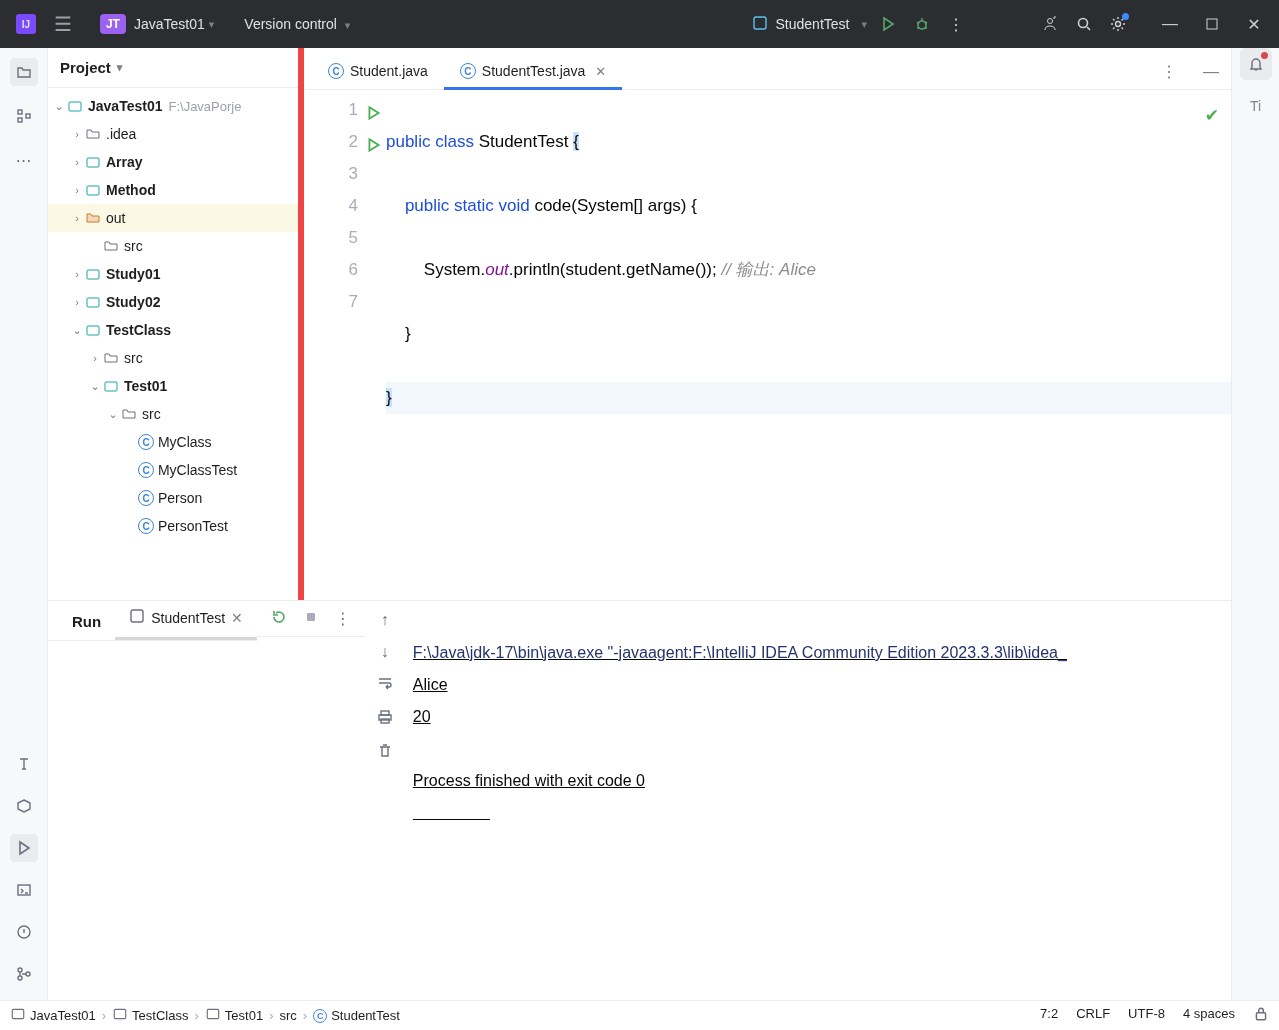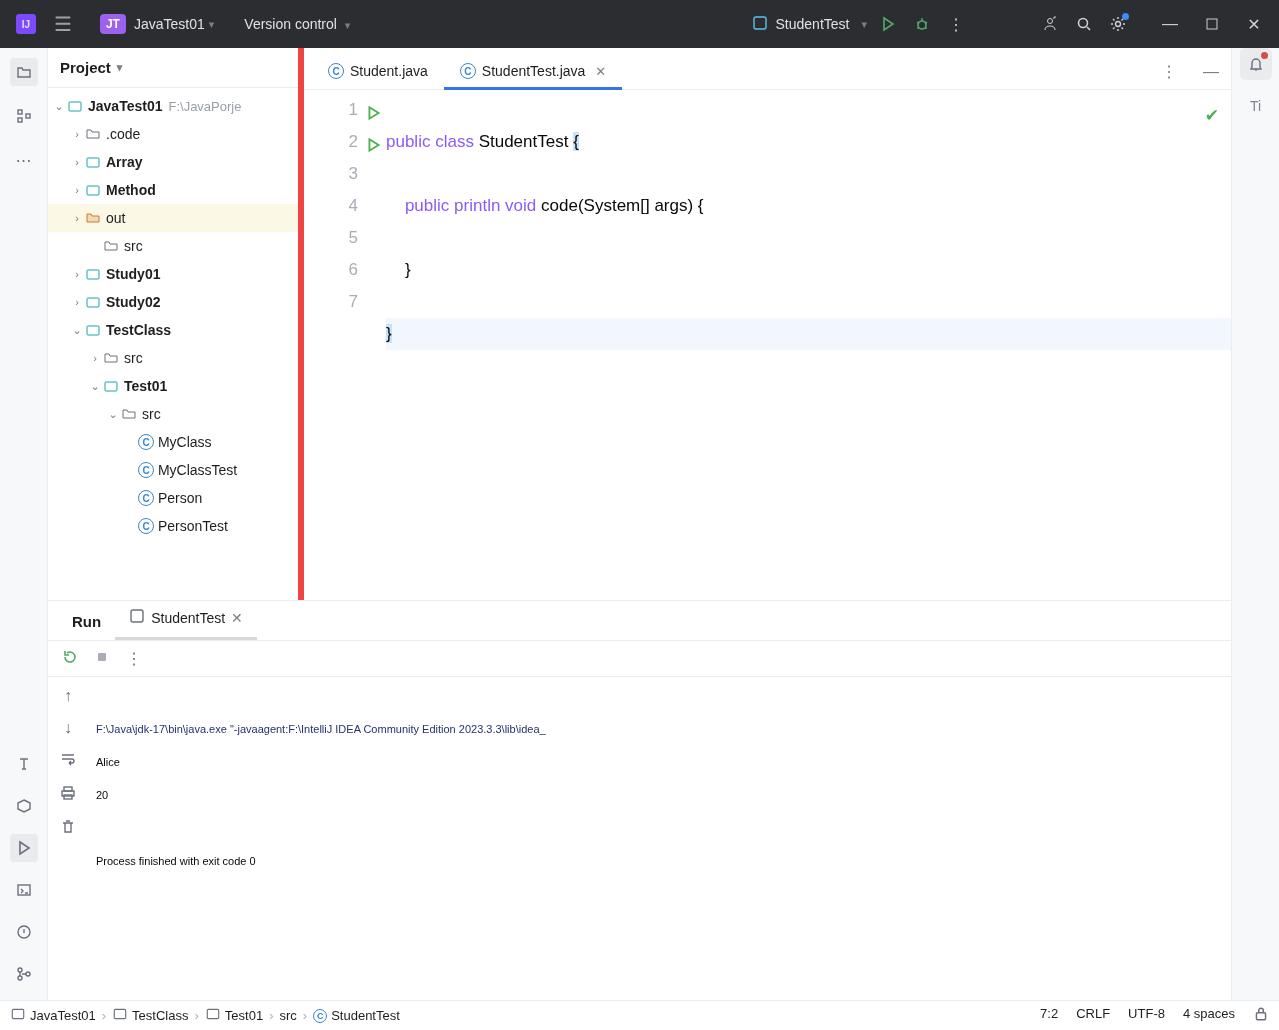--- a/index.html
+++ b/index.html
@@ -63,40 +63,40 @@
 .ed-tab-hide { padding: 8px 12px; color: #7a7e85; cursor: pointer; }
 
 .code-area { flex: 1; display: flex; font-family: "JetBrains Mono", Consolas, monospace; font-size: 17px; line-height: 32px; overflow: hidden; position: relative; }
 .gutter { width: 82px; text-align: right; color: #a8adb8; padding-right: 28px; padding-top: 4px; user-select: none; position: relative; }
 .gutter .ln { height: 32px; position: relative; }
 .gutter .run-gut { position: absolute; right: -24px; top: 6px; }
 .gutter .run-gut svg { stroke: #4caf50; fill: none; }
 .code-lines { flex: 1; padding-top: 4px; white-space: pre; color: #080808; }
 .code-lines .line { height: 32px; }
 .code-lines .line.hl { background: #f1f7fd; }
-.kw { color: #8b5cf6; }
+.kw { color: #1d4ed8; }
 .str { color: #067015; }
 .num { color: #1750d0; }
 .fld { color: #871094; font-style: italic; }
 .com { color: #8c8c8c; font-style: italic; }
 .hint { background: #eceef0; color: #7a7e85; border-radius: 4px; padding: 0 4px; font-style: normal; }
 .brace-hl { background: #c8e2fb; }
 .check-ok { position: absolute; top: 10px; right: 12px; color: #4caf50; }
 
 
-.run-panel { height: 400px; border-top: 1px solid #ebecf0; display: flex; flex-direction: column; background: #fff; }
+.run-panel { height: 400px; border-top: 1px solid #ebecf0; display: flex; background: #fff; }
 .run-tabs { height: 40px; display: flex; align-items: flex-end; padding-left: 10px; border-bottom: 1px solid #ebecf0; }
 .run-tab { padding: 10px 14px; font-size: 15px; font-weight: 600; color: #1e1e1e; }
 .run-subtab { display: flex; align-items: center; gap: 6px; padding: 10px 14px; font-size: 14px; color: #1e1e1e; border-bottom: 3px solid #d5d7db; }
 .run-subtab .close-x { color: #7a7e85; }
 .run-toolbar { height: 36px; display: flex; align-items: center; gap: 16px; padding: 0 14px; border-bottom: 1px solid #ebecf0; }
 .run-toolbar .tbtn { color: #6c707e; cursor: pointer; }
 .run-body { flex: 1; display: flex; }
 .run-sidebar { width: 40px; display: flex; flex-direction: column; align-items: center; gap: 14px; padding-top: 10px; color: #6c707e; }
-.run-output { flex: 1; font-family: Consolas, monospace; font-size: 11px; line-height: 32px; color: #080808; padding: 4px 8px; white-space: pre; overflow: hidden; }
+.run-output { flex: 1; font-family: Consolas, monospace; font-size: 16px; line-height: 32px; color: #080808; padding: 4px 8px; white-space: pre; overflow: hidden; text-decoration: underline; }
 .run-output .cmd { color: #24326d; }
 
 
 .statusbar { height: 30px; border-top: 1px solid #ebecf0; display: flex; align-items: center; padding: 0 10px; font-size: 13px; color: #1e1e1e; gap: 6px; }
 .statusbar .crumb { display: flex; align-items: center; gap: 4px; }
 .statusbar .crumb-sep { color: #a8adb8; }
 .statusbar .status-right { margin-left: auto; display: flex; gap: 18px; color: #1e1e1e; }
 .dim-icon svg { stroke: #6c707e; fill: none; }
 
 svg { width: 16px; height: 16px; }
@@ -236,21 +236,21 @@
             <b>JavaTest01</b>
               <span class="dim">F:\JavaPorje</span>
           </div>
           <div class="tree-row" style="padding-left:22px">
               <span class="arrow">›</span>
               <span class="ficon folder-blue">
                 <svg viewBox="0 0 16 16">
                   <path d="M2 4h4l1 2h7v6H2z"></path>
                 </svg>
               </span>
-              <span>.code</span>
+              <span>.idea</span>
             </div>
           <div class="tree-row" style="padding-left:22px">
               <span class="arrow">›</span>
               <span class="ficon folder-teal">
                 <svg viewBox="0 0 16 16">
                   <rect x="2" y="4" width="12" height="9" rx="1"></rect>
                 </svg>
               </span>
               <b>Array</b>
             </div>
@@ -366,21 +366,22 @@
                     <path d="M3 2L11 7L3 12Z" stroke-width="1.6"></path>
                   </svg></span></div>
             <div class="ln"><span>3</span></div>
             <div class="ln"><span>4</span></div>
             <div class="ln"><span>5</span></div>
             <div class="ln"><span>6</span></div>
             <div class="ln"><span>7</span></div>
           </div>
           <div class="code-lines">
 <div class="line"><span class="kw">public</span> <span class="kw">class</span> <span>StudentTest</span> <span class="brace-hl">{</span></div>
-<div class="line">    <span class="kw">public</span> <span class="kw">println</span> <span class="kw">void</span> <span>code</span><span>(System[] args) {</span></div>
+<div class="line">    <span class="kw">public</span> <span class="kw">static</span> <span class="kw">void</span> <span>code</span><span>(System[] args) {</span></div>
+<div class="line">        <span>System.</span><span class="fld">out</span><span>.println(student.getName());</span> <span class="com">// 输出: Alice</span></div>
 <div class="line">    <span>}</span></div>
 <div class="line hl"><span class="brace-hl">}</span></div>
           </div>
           <div class="check-ok">✔</div>
         </div>
       </div>
     </div>
 
     <div class="run-panel">
       <div class="run-tabs">

